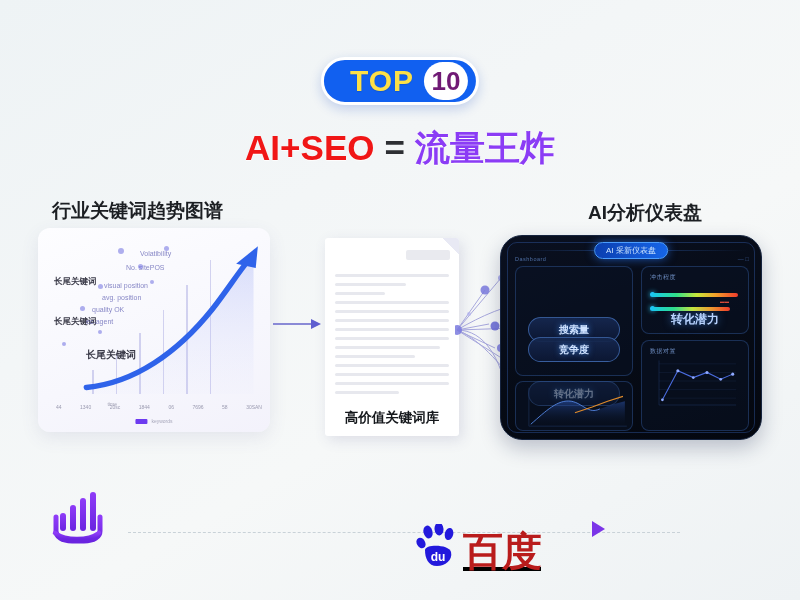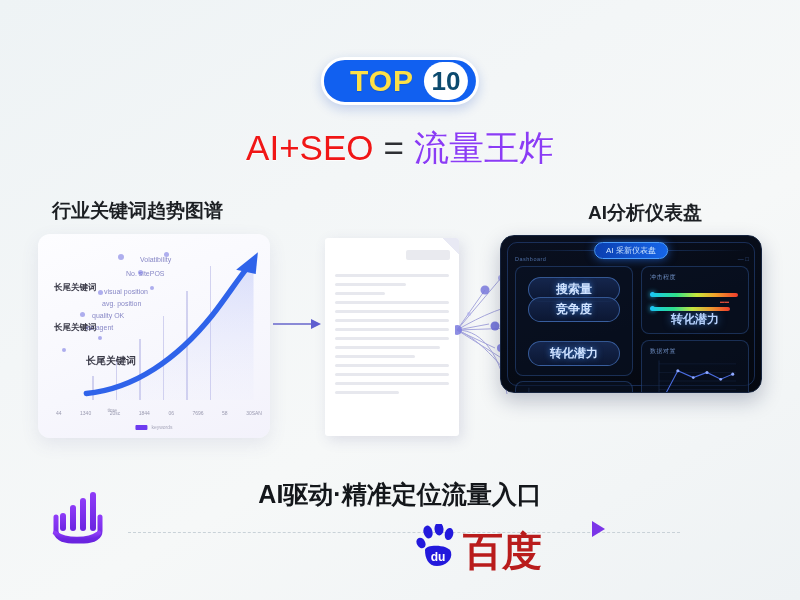--- a/index.html
+++ b/index.html
@@ -20,40 +20,40 @@
     box-shadow:0 4px 12px rgba(20,70,190,.22);
     border:3px solid #ffffff;
   }
   .top-badge .tb-word{
     color:#fde047; font-size:30px; font-weight:bold; letter-spacing:1px;
     line-height:1; text-shadow:0 1px 1px rgba(0,0,0,.12);
   }
   .top-badge .tb-num{
     width:44px;height:38px;background:#fff;border-radius:22px;
     display:flex;align-items:center;justify-content:center;
-    color:#0c4a6e; font-size:26px; font-weight:bold; line-height:1;
+    color:#701a75; font-size:26px; font-weight:bold; line-height:1;
   }
 
   
   .headline{
     position:absolute; left:0; right:0; top:128px; text-align:center;
-    font-size:35px; font-weight:normal; line-height:1.15; white-space:nowrap;
+    font-size:35px; font-weight:bold; line-height:1.15; white-space:nowrap;
   }
   .headline .hl-a{ color:#f01616; letter-spacing:0px; text-shadow:0 1px 0 rgba(255,255,255,.8);}
   .headline .hl-eq{ color:#2d2f33; margin:0 10px; }
   .headline .hl-b{ color:#8b3cf5; text-shadow:0 1px 0 rgba(255,255,255,.8); }
 
   
   .cap{ position:absolute; font-size:19px; font-weight:bold; color:#1c1f23; white-space:nowrap;}
   .cap-left{ left:52px; top:198px; }
   .cap-right{ left:588px; top:200px; }
 
   
   .card-chart{
-    position:absolute; left:38px; top:234px; width:232px; height:204px;
+    position:absolute; left:38px; top:228px; width:232px; height:204px;
     background:linear-gradient(160deg,#fdfdff 0%,#f7f7fd 60%,#f3f2fb 100%);
     border-radius:12px; box-shadow:0 6px 18px rgba(80,80,140,.10);
     overflow:hidden;
   }
   .cc-plot{ position:absolute; left:16px; right:12px; top:14px; bottom:38px; }
   .cc-bars{ position:absolute; left:28px; right:8px; bottom:0; height:100%; }
   .cc-bar{ position:absolute; bottom:0; width:1.5px; background:rgba(120,118,210,.30); }
   .cc-area{ position:absolute; left:28px; right:8px; bottom:0; height:100%; }
   .cc-lbl{
     position:absolute; font-size:8.5px; color:#3a3a48; white-space:nowrap;
@@ -91,23 +91,23 @@
   .doc-cap{
     position:absolute; left:0; right:0; bottom:9px; text-align:center;
     font-size:13.5px; font-weight:bold; color:#15181c;
   }
 
   
   .nodes{ position:absolute; left:455px; top:268px; width:80px; height:130px; }
 
   
   .card-dash{
-    position:absolute; left:500px; top:235px; width:262px; height:158px;
+    position:absolute; left:500px; top:235px; width:262px; height:205px;
     background:linear-gradient(160deg,#0a1020 0%,#060b16 55%,#04070f 100%);
-    border-radius:14px; border:1.5px solid #16243f;
+    border-radius:22px; border:1.5px solid #16243f;
     box-shadow:0 8px 20px rgba(20,30,70,.25);
     overflow:hidden;
   }
   .dash-inner{ position:absolute; inset:6px; border:1px solid rgba(60,110,200,.35); border-radius:10px; }
   .dash-badge{
     position:absolute; left:50%; top:6px; transform:translateX(-50%);
     background:linear-gradient(90deg,#0b3fb0,#1665e8);
     border:1px solid #4a9dff; border-radius:9px;
     padding:2px 11px; font-size:8px; color:#cfe6ff; white-space:nowrap;
     box-shadow:0 0 10px rgba(40,120,255,.65); filter:blur(.25px);
@@ -123,22 +123,23 @@
   .p-leftchart{ left:14px; top:145px; width:118px; height:50px; }
   .p-rtop{ left:140px; top:30px; width:108px; height:68px; }
   .p-rbot{ left:140px; top:104px; width:108px; height:91px; }
   .p-title{ position:absolute; left:8px; top:6px; font-size:6px; color:#6f8fc4; filter:blur(.4px); letter-spacing:.5px;}
   .pill{
     position:absolute; left:50%; transform:translateX(-50%);
     width:92px; height:25px; border-radius:13px;
     background:linear-gradient(180deg,rgba(22,40,80,.95),rgba(12,24,52,.95));
     border:1px solid rgba(85,140,225,.55);
     display:flex; align-items:center; justify-content:center;
-    color:#cfe2ff; font-size:12px; font-weight:bold;
+    color:#cfe2ff; font-size:10px; font-weight:bold;
     text-shadow:0 0 6px rgba(70,150,255,.8);
+    margin-top:40px;
   }
   .pill.p1{ top:10px; } .pill.p2{ top:30px;font-family:Liberation Serif, serif; } .pill.p3{ top:74px; }
   .heatbar{
     position:absolute; left:10px; height:4px; border-radius:2px;
     background:linear-gradient(90deg,#18c8f0 0%,#2fe08a 28%,#c8e83a 52%,#f2a02a 74%,#ef3b2c 100%);
   }
   .heatbar.h1{ top:26px; width:86px; }
   .heatbar.h2{ top:40px; width:78px; }
   .heatdot{ position:absolute; left:8px; width:5px; height:5px; border-radius:50%; background:#1fc6f5; box-shadow:0 0 5px #2ad0ff;}
   .heat-overlay{
@@ -153,21 +154,21 @@
     position:absolute; left:0; right:0; top:478px; text-align:center;
     font-size:25px; font-weight:bold; color:#14171b; white-space:nowrap;
   }
   .dashrule{
     position:absolute; left:128px; right:120px; top:532px; height:1px;
     border-top:1px dashed #c9d2d8;
   }
   .chart-icon{ position:absolute; left:50px; top:487px; width:54px; height:58px; }
 
   
-  .logos{ position:absolute; left:415px; top:524px; display:flex; align-items:flex-end; gap:14px;}
+  .logos{ position:absolute; left:415px; top:524px; display:flex; align-items:flex-end; gap:14px;text-decoration:underline;}
   .baidu{ display:flex; align-items:flex-end; gap:2px; }
   .baidu-txt{ font-size:40px; font-weight:bold; color:#b91c1c; line-height:.95; letter-spacing:-1px;}
   .google{ font-size:50px; line-height:.9; font-weight:normal; letter-spacing:-2px; position:relative;}
   .g-b{ color:#4285f4; } .g-r{ color:#ea4335; } .g-y{ color:#fbbc05; } .g-g{ color:#34a853; }
   .play-tri{
     position:absolute; left:592px; top:521px;
     width:0;height:0;border-left:13px solid #7b35e8;
     border-top:8px solid transparent;border-bottom:8px solid transparent;
   }
 </style>
@@ -267,20 +268,21 @@
       <div class="doc-line" style="width:100%"></div>
       <div class="doc-line" style="width:100%"></div>
       <div class="doc-line" style="width:100%"></div>
       <div class="doc-line" style="width:92%"></div>
       <div class="doc-line" style="width:70%"></div>
       <div class="doc-line" style="width:100%"></div>
       <div class="doc-line" style="width:100%"></div>
       <div class="doc-line" style="width:100%"></div>
       <div class="doc-line" style="width:56%"></div>
     </div>
+    <div class="doc-cap">高价值关键词库</div>
   </div>
 
   <svg class="nodes" viewBox="0 0 80 130">
     <g stroke="#9a9ad8" stroke-width="1" fill="none" opacity=".85">
       <path d="M2,62 L30,22"></path>
         <path d="M2,62 L46,10"></path>
         <path d="M2,62 L34,56"></path>
       <path d="M2,62 L62,60"></path>
         <path d="M2,62 L40,80"></path>
         <path d="M2,62 L56,96"></path>
@@ -355,21 +357,20 @@
             <circle cx="68" cy="18" r="1.8"></circle>
           <circle cx="84" cy="26" r="1.6"></circle>
             <circle cx="98" cy="20" r="1.8"></circle>
         </g>
         <line x1="12" y1="56" x2="102" y2="56" stroke="#1d3158" stroke-width=".7"></line>
         <line x1="12" y1="4" x2="12" y2="56" stroke="#1d3158" stroke-width=".7"></line>
       </svg>
     </div>
   </div>
 
-  <div class="slogan">AI驱动·精准定位流量入口</div>
   <div class="dashrule"></div>
 
   <svg class="chart-icon" viewBox="0 0 54 58">
     <defs>
       <linearGradient id="pg" x1="0" y1="0" x2="0" y2="1">
         <stop offset="0%" stop-color="#8f3cf8"></stop>
           <stop offset="100%" stop-color="#6a24e0"></stop>
       </linearGradient>
     </defs>
     <rect x="10" y="26" width="6" height="18" rx="3" fill="url(#pg)"></rect>

